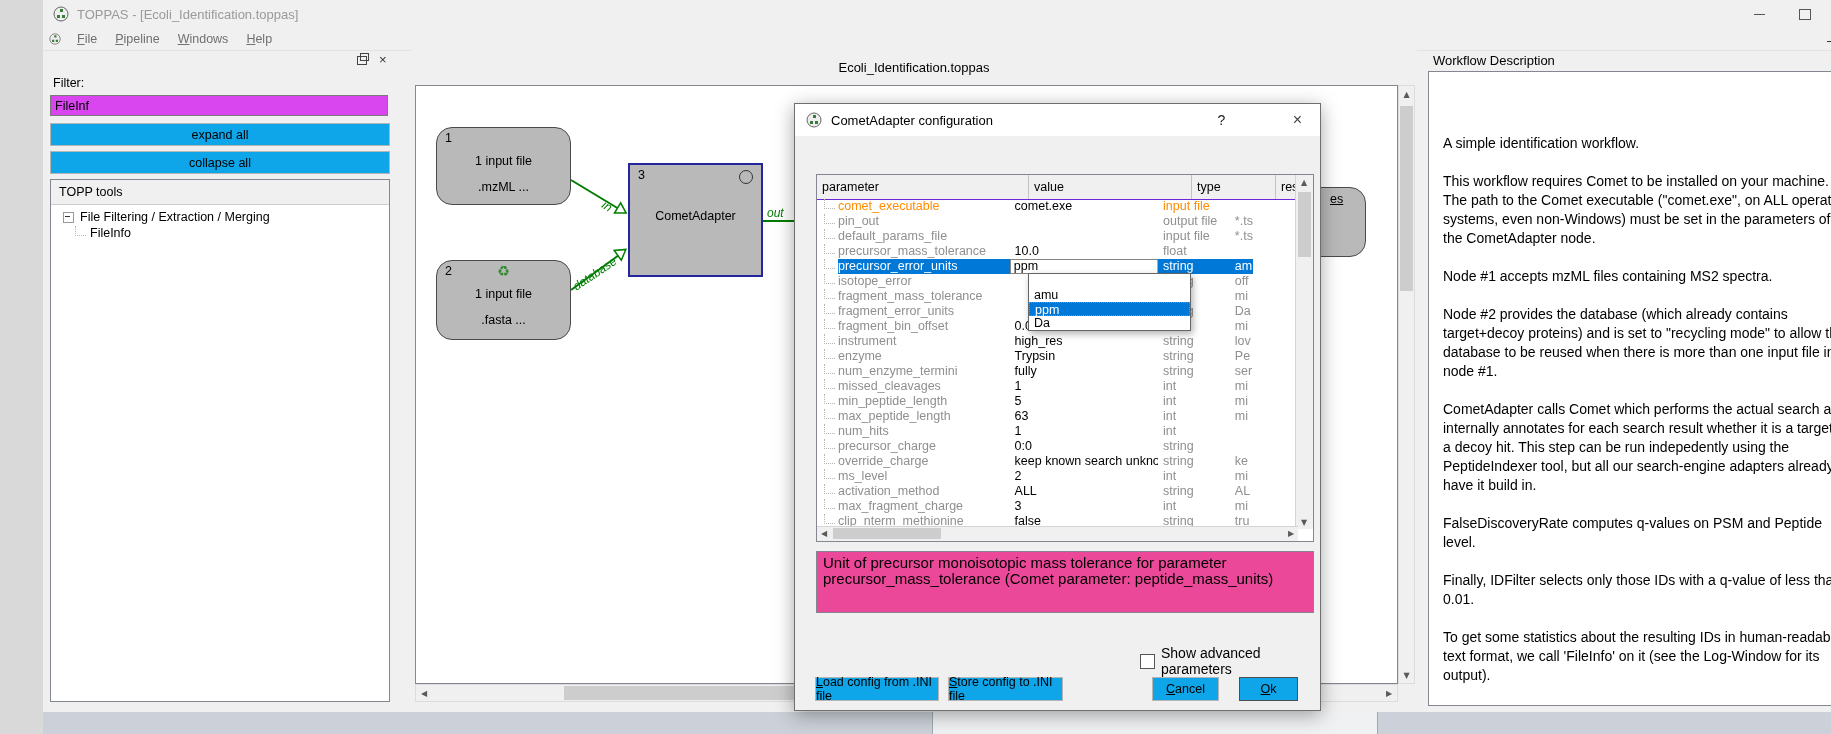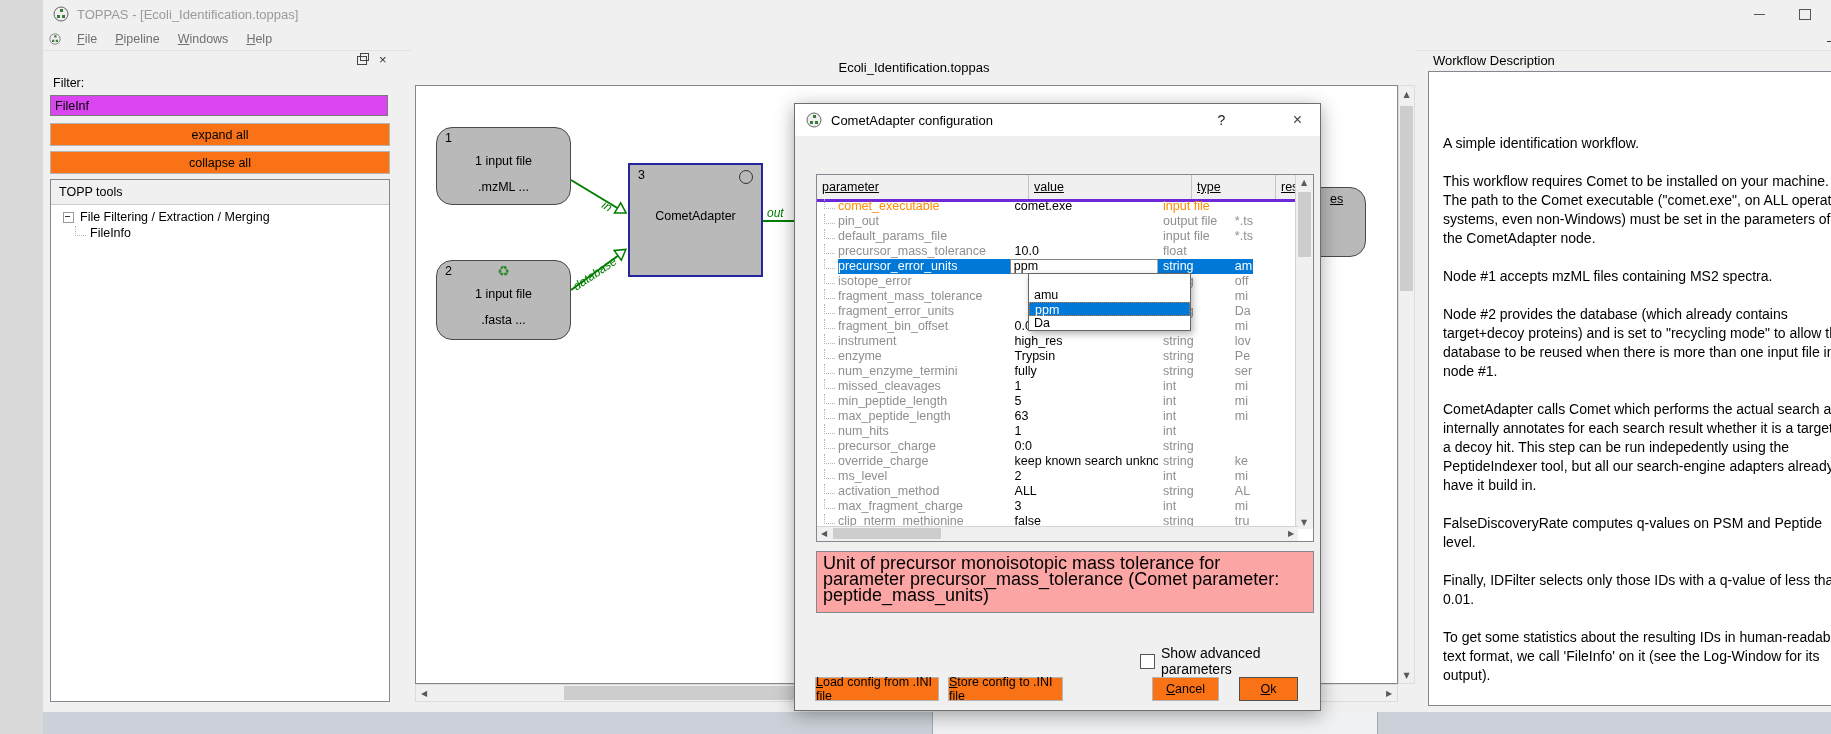--- a/index.html
+++ b/index.html
@@ -29,21 +29,21 @@
   .ico-x::before{content:"\00D7";}
   .ico-minline{width:9px;height:1px;border-bottom:1px solid #333;margin-top:7px;}
 
   
   .panel-head{position:absolute;font-size:13px;color:#000;display:flex;align-items:center;}
   .lp-title{left:8px;top:50px;width:350px;height:21px;}
   .lp-icons{position:absolute;left:314px;top:55px;display:flex;gap:12px;align-items:center;}
   .filter-label{position:absolute;left:10px;top:76px;font-size:12.5px;}
   .filter-input{position:absolute;left:7px;top:95px;width:338px;height:21px;border:1px solid #7a7a7a;background:#d946ef;
     font-family:"Liberation Sans",sans-serif;font-size:12.5px;padding:0 4px;box-sizing:border-box;}
-  .btn{background:#f97316;border:1px solid #b5b5b5;font-size:12.5px;display:flex;align-items:center;justify-content:center;box-sizing:border-box;}
+  .btn{background:#0ea5e9;border:1px solid #b5b5b5;font-size:12.5px;display:flex;align-items:center;justify-content:center;box-sizing:border-box;}
   .btn span{display:block;}
   .expand-btn{position:absolute;left:7px;top:123px;width:340px;height:23px;}
   .collapse-btn{position:absolute;left:7px;top:151px;width:340px;height:23px;}
   .treebox{position:absolute;left:7px;top:179px;width:340px;height:523px;background:#fff;border:1px solid #828790;box-sizing:border-box;}
   .tree-header{height:24px;background:#f0f0f0;border-bottom:1px solid #cdcdcd;font-size:12.5px;display:flex;align-items:center;padding-left:8px;}
   .tree-item1{position:absolute;left:12px;top:30px;display:flex;align-items:center;font-size:12.5px;}
   .expander{width:9px;height:9px;border:1px solid #9a9a9a;position:relative;margin-right:6px;flex:none;background:#fff;}
   .expander::before{content:"";position:absolute;left:1px;top:3px;width:5px;height:1px;background:#333;}
   .tree-item2{position:absolute;left:24px;top:46px;display:flex;font-size:12.5px;}
   .conn{width:10px;height:9px;border-left:1px dotted #b5b5b5;border-bottom:1px dotted #b5b5b5;margin:0 4px 5px 0;flex:none;}
@@ -79,21 +79,21 @@
   
   .dialog{position:absolute;left:751px;top:103px;width:527px;height:608px;background:#f0f0f0;border:1px solid #6f6f6f;
           box-shadow:0 4px 18px rgba(0,0,0,.35);z-index:50;box-sizing:border-box;}
   .dlg-titlebar{position:absolute;left:0;top:0;width:100%;height:32px;background:#fff;display:flex;align-items:center;}
   .dlg-titlebar .appico{margin-left:11px;}
   .dlg-title{margin-left:9px;font-size:13px;}
   .dlg-help{position:absolute;right:76px;top:0;width:45px;height:32px;display:flex;align-items:center;justify-content:center;font-size:14px;color:#222;}
   .dlg-close{position:absolute;right:0;top:0;width:45px;height:32px;display:flex;align-items:center;justify-content:center;}
 
   .tbl{position:absolute;left:21px;top:70px;width:498px;height:368px;background:#fff;border:1px solid #828790;box-sizing:border-box;}
-  .thead{display:flex;height:24px;background:#f0f0f0;border-bottom:3px solid #6d28d9;font-size:12.5px;align-items:center;text-decoration:underline;}
+  .thead{display:flex;height:24px;background:#f0f0f0;border-bottom:1px solid #6d28d9;font-size:12.5px;align-items:center;}
   .th{border-right:1px solid #c3c3c3;padding-left:5px;box-sizing:border-box;height:24px;line-height:24px;}
   .th-param{width:212px;} .th-value{width:163px;} .th-type{width:84px;} .th-res{width:21px;overflow:hidden;}
   .tbody{position:absolute;left:0;top:24px;width:436px;height:330px;overflow:hidden;}
   .trow{display:flex;height:15px;line-height:15px;font-size:12.5px;white-space:nowrap;}
   .c-name{width:212px;display:flex;box-sizing:border-box;}
   .c-name .conn{margin:0 3px 4px 7px;}
   .nm{flex:1;color:#8f8f8f;overflow:hidden;}
   .trow.accent .nm,.trow.accent .c-type{color:#ff8c00;}
   .trow.sel .nm,.trow.sel .c-type,.trow.sel .c-res{background:#0078d7;color:#fff;}
   .c-value{width:163px;box-sizing:border-box;padding-left:5px;overflow:hidden;}
@@ -105,22 +105,22 @@
   .combo-btn{width:14px;background:#e1e1e1;border-left:1px solid #adadad;display:flex;align-items:center;justify-content:center;}
   .combo-arrow{width:0;height:0;border:3px solid transparent;border-top-color:#444;margin-top:3px;}
   .tbl-vsb{position:absolute;right:0;top:0;width:17px;height:354px;background:#f0f0f0;border-left:1px solid #d4d4d4;}
   .tbl-hsb{position:absolute;left:0;bottom:0;width:481px;height:14px;background:#f0f0f0;border-top:1px solid #d4d4d4;}
 
   .popup{position:absolute;left:233px;top:169px;width:163px;height:58px;background:#fff;border:1px solid #666;
          box-shadow:2px 3px 7px rgba(0,0,0,.3);z-index:60;box-sizing:border-box;}
   .opt{height:14px;line-height:14px;font-size:12.5px;padding-left:5px;box-sizing:border-box;}
   .opt.selected{background:#0078d7;color:#fff;border:1px dotted #cf7b2e;}
 
-  .descbox{position:absolute;left:21px;top:447px;width:498px;height:62px;background:#fca5a5;border:1px solid #828790;
-           box-sizing:border-box;font-size:18px;line-height:16px;padding:3px 6px;}
+  .descbox{position:absolute;left:21px;top:447px;width:498px;height:62px;background:#ec4899;border:1px solid #828790;
+           box-sizing:border-box;font-size:15px;line-height:16px;padding:3px 6px;}
   .advrow{position:absolute;left:345px;top:541px;display:flex;align-items:center;font-size:14px;}
   .cbx{width:13px;height:13px;border:1px solid #565656;background:#fff;margin-right:6px;flex:none;}
   .dlg-btn{position:absolute;height:24px;}
   .b-load{left:20px;top:573px;width:124px;}
   .b-store{left:153px;top:573px;width:115px;}
   .b-cancel{left:357px;top:573px;width:67px;}
   .b-ok{left:444px;top:573px;width:59px;border:1px solid #4f4f4f;}
 
   
   .rp-title{left:1390px;top:50px;width:420px;height:21px;}

